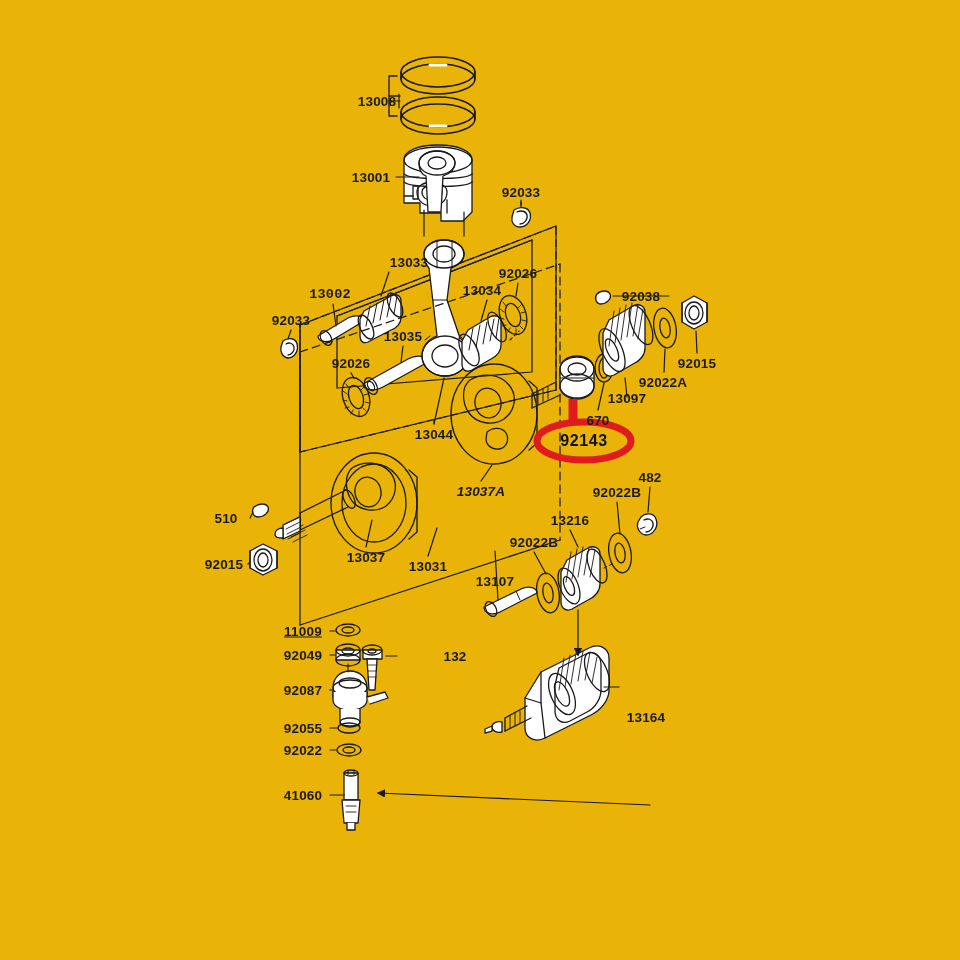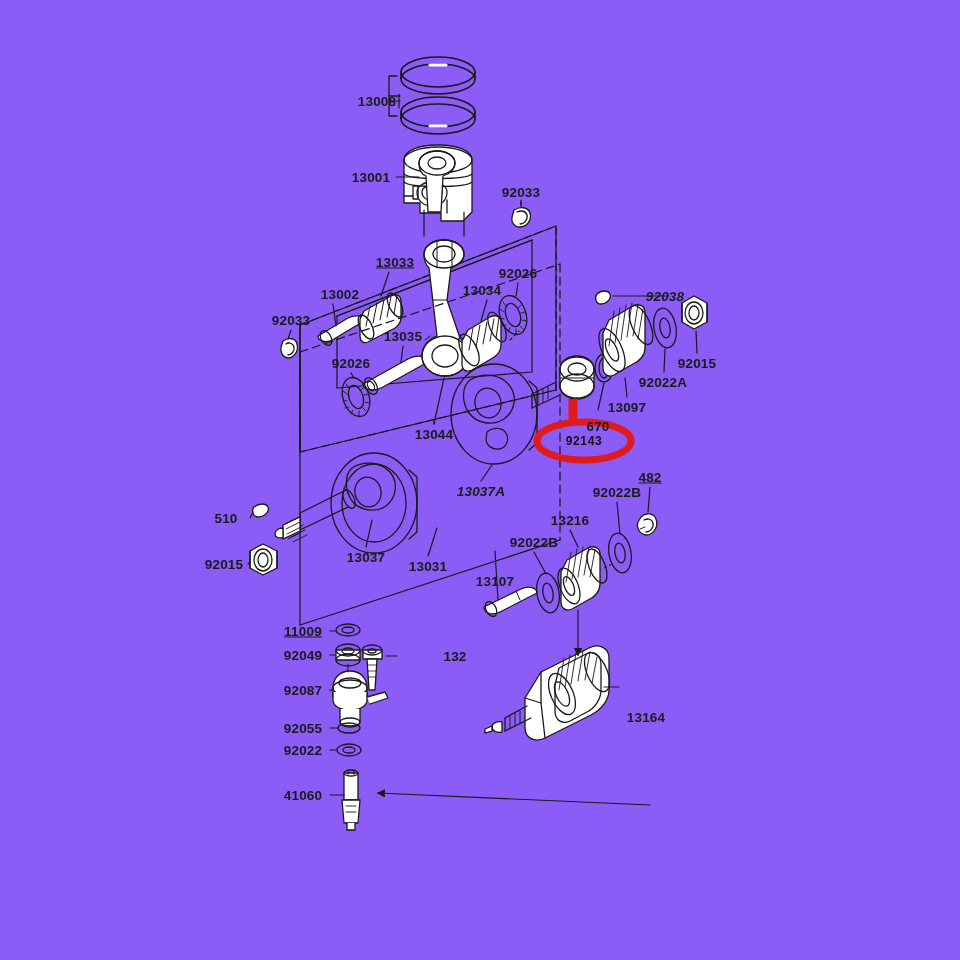--- a/index.html
+++ b/index.html
@@ -1,24 +1,24 @@
 <!DOCTYPE html>
 <html><head>
 <meta charset="utf-8">
 <title>Parts Diagram</title>
 <style>
   html,body{margin:0;padding:0;background:#ffffff;}
   body{width:960px;height:960px;overflow:hidden;
        font-family:"Liberation Sans","DejaVu Sans",sans-serif;}
-  #stage{position:relative;width:960px;height:960px;background:#8b5cf6;}
+  #stage{position:relative;width:960px;height:960px;background:#eab308;}
   #art{position:absolute;left:0;top:0;width:960px;height:960px;}
   .lbl{position:absolute;font-weight:bold;font-size:13.5px;color:#1a1a1a;
        letter-spacing:.2px;white-space:nowrap;transform:translate(-50%,-50%);
        font-family:"Liberation Sans","DejaVu Sans",sans-serif;}
-  .lbl.hl{color:#111;font-size:12px;letter-spacing:.6px;}
+  .lbl.hl{color:#111;font-size:16px;letter-spacing:.6px;}
 </style>
 </head>
 <body>
 
 <div id="stage">
 
 <svg id="art" viewBox="0 0 960 960" xmlns="http://www.w3.org/2000/svg">
   <defs>
     <marker id="arrowhd" viewBox="0 0 12 12" refX="10" refY="6" markerWidth="7" markerHeight="7" orient="auto-start-reverse">
       <path d="M0,0 L12,6 L0,12 z" fill="#1a1a1a"></path>
@@ -429,36 +429,36 @@
   <g fill="none">
     <path d="M573,399 L573,425" stroke="#e01b1b" stroke-width="9" stroke-linecap="butt"></path>
     <ellipse cx="584" cy="441" rx="47" ry="19" stroke="#e01b1b" stroke-width="7"></ellipse>
   </g>
 </svg>
 
 <div id="labels">
       <div class="lbl" style="left: 377px; top: 101px;">13008</div>
       <div class="lbl" style="left: 371px; top: 177px;">13001</div>
       <div class="lbl" style="left: 521px; top: 192px;">92033</div>
-      <div class="lbl" style="left: 395px; top: 262px; text-decoration: underline;">13033</div>
+      <div class="lbl" style="left: 409px; top: 262px;">13033</div>
       <div class="lbl" style="left: 518px; top: 273px;">92026</div>
-      <div class="lbl" style="left: 340px; top: 294px;">13002</div>
+      <div class="lbl" style="left: 330px; top: 294px; font-family: Liberation Mono, monospace;">13002</div>
       <div class="lbl" style="left: 482px; top: 290px;">13034</div>
-      <div class="lbl" style="left: 665px; top: 296px; font-style: italic;">92038</div>
+      <div class="lbl" style="left: 641px; top: 296px;">92038</div>
       <div class="lbl" style="left: 291px; top: 320px;">92033</div>
       <div class="lbl" style="left: 403px; top: 336px;">13035</div>
       <div class="lbl" style="left: 351px; top: 363px;">92026</div>
       <div class="lbl" style="left: 697px; top: 363px;">92015</div>
       <div class="lbl" style="left: 663px; top: 382px;">92022A</div>
-      <div class="lbl" style="left: 627px; top: 407px;">13097</div>
+      <div class="lbl" style="left: 627px; top: 398px;">13097</div>
       <div class="lbl" style="left: 434px; top: 434px;">13044</div>
-      <div class="lbl" style="left: 598px; top: 420px; margin-top: 6px;">670</div>
+      <div class="lbl" style="left: 598px; top: 420px;">670</div>
       <div class="lbl hl" style="left: 584px; top: 441px;">92143</div>
       <div class="lbl" style="left: 481px; top: 491px; font-style: italic;">13037A</div>
-      <div class="lbl" style="left: 650px; top: 477px; text-decoration: underline;">482</div>
+      <div class="lbl" style="left: 650px; top: 477px;">482</div>
       <div class="lbl" style="left: 617px; top: 492px;">92022B</div>
       <div class="lbl" style="left: 226px; top: 518px;">510</div>
       <div class="lbl" style="left: 570px; top: 520px;">13216</div>
       <div class="lbl" style="left: 495px; top: 561px; margin-top: 20px;">13107</div>
       <div class="lbl" style="left: 534px; top: 542px;">92022B</div>
       <div class="lbl" style="left: 224px; top: 564px;">92015</div>
       <div class="lbl" style="left: 366px; top: 557px;">13037</div>
       <div class="lbl" style="left: 428px; top: 566px;">13031</div>
       <div class="lbl" style="left: 303px; top: 631px; text-decoration: underline;">11009</div>
       <div class="lbl" style="left: 303px; top: 655px;">92049</div>

